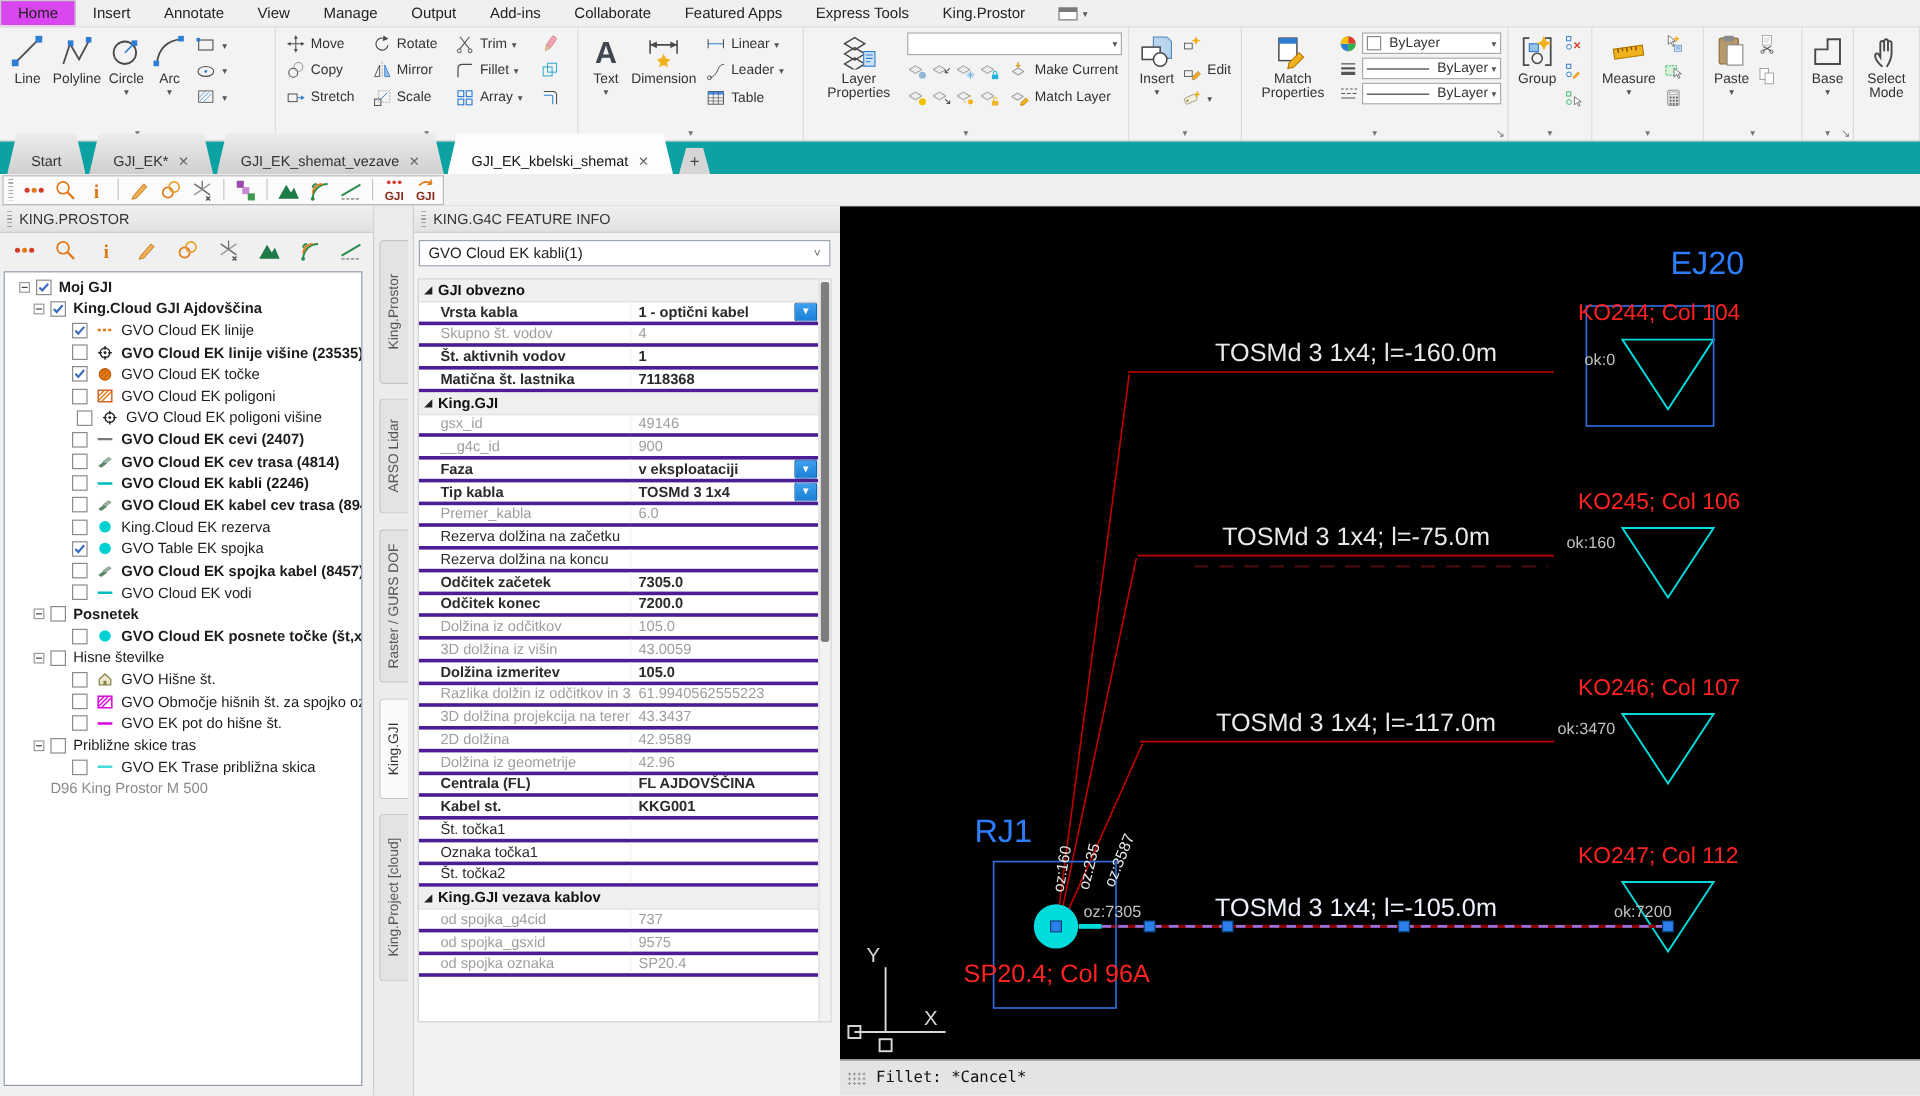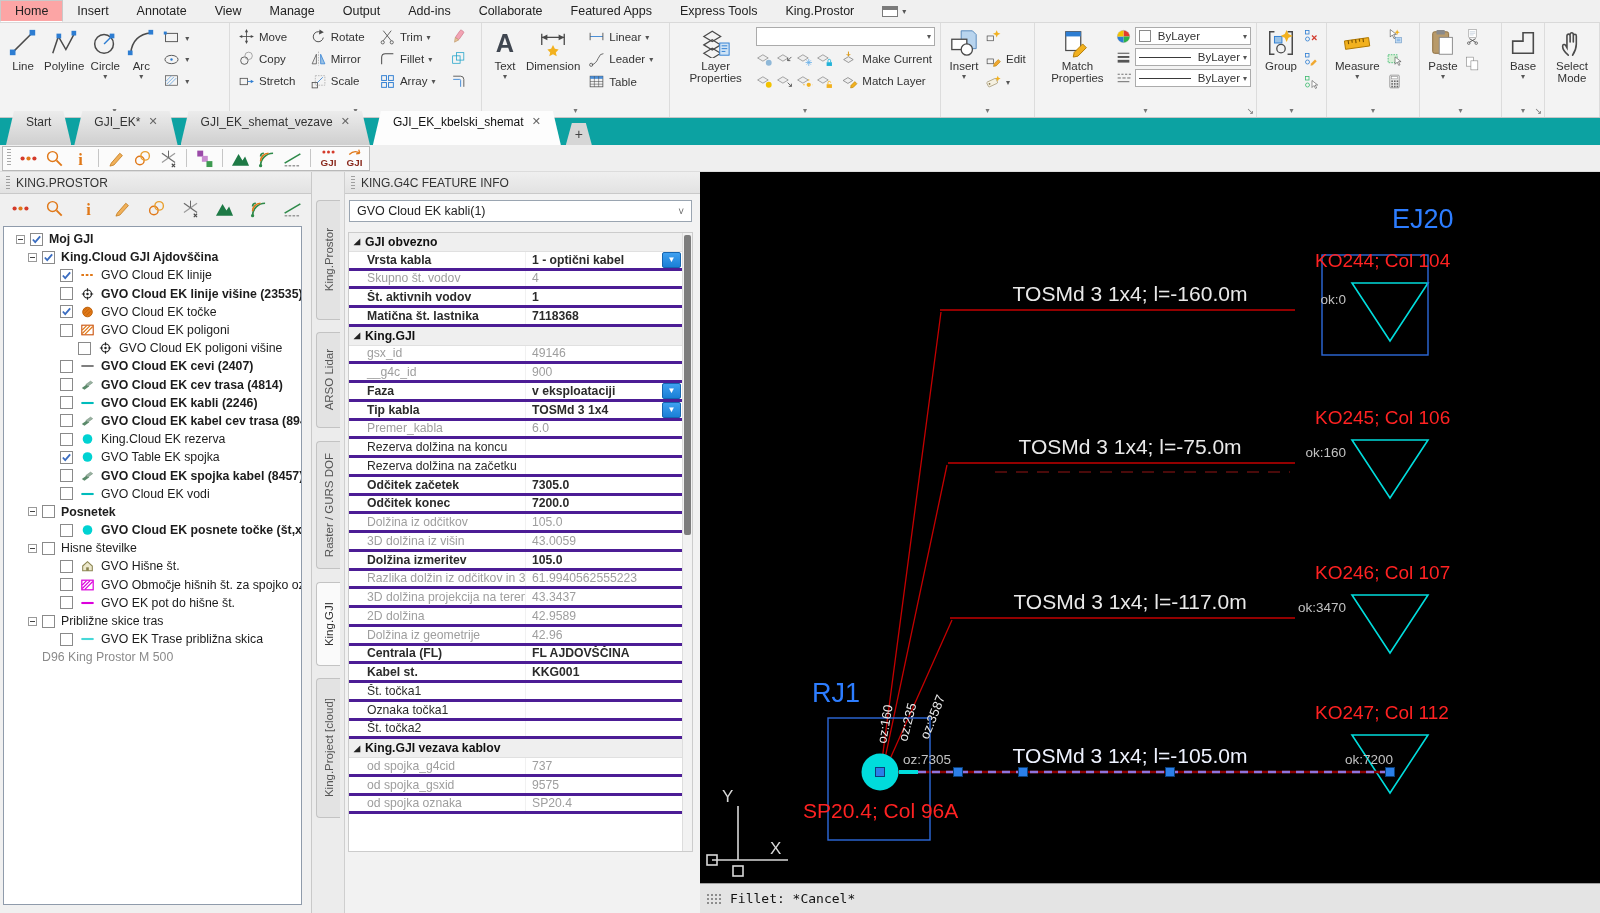--- a/index.html
+++ b/index.html
@@ -6,21 +6,21 @@
   html,body{width:1600px;height:913px;overflow:hidden}
   body{font-family:"Liberation Sans",sans-serif;background:#f0f0f0;color:#222;font-size:12px}
   #app{position:relative;width:1600px;height:913px}
   .ic{display:inline-flex;flex:none}
   .ic svg{width:100%;height:100%;display:block}
 
   
   #menubar{position:absolute;left:0;top:0;width:1600px;height:23px;background:#f0f0f0;
     border-bottom:1px solid #d9d9d9;display:flex;align-items:stretch;font-size:12.5px}
   .menutab{padding:0 14px;display:flex;align-items:center;color:#222;cursor:default}
-  .menutab.active{background:#fca5a5;border:1px solid #c9c9c9;border-bottom:1px solid #fff}
+  .menutab.active{background:#d946ef;border:1px solid #c9c9c9;border-bottom:1px solid #fff}
   #ribbon-toggle{margin-left:8px;display:flex;align-items:center;gap:4px;color:#555;padding:0 6px}
   #ribbon-toggle .box{width:16px;height:11px;border:1px solid #7a7a7a;background:#fff;border-top:4px solid #7a7a7a}
 
   
   #ribbon{position:absolute;left:0;top:23px;width:1600px;height:95px;background:#f3f3f3;
     border-bottom:1px solid #c6c6c6;display:flex;align-items:stretch;overflow:hidden}
   .rpanel{position:relative;border-right:1px solid #dcdcdc;padding:3px 5px 14px 5px;display:flex;align-items:flex-start}
   .pbottom{position:absolute;left:0;right:0;bottom:0;height:13px;display:flex;align-items:center;justify-content:center;color:#777;font-size:8px}
   .pexp{position:absolute;right:2px;bottom:1px;color:#777;font-size:9px}
   .rbig{display:flex;flex-direction:column;align-items:center;justify-content:flex-start;
@@ -32,21 +32,21 @@
   .minicol{display:flex;flex-direction:column;justify-content:space-between;height:66px;padding:1px 0}
   .rcombo{display:flex;align-items:center;gap:3px;background:#fff;border:1px solid #ababab;height:18px;padding:0 3px;font-size:11.5px;color:#333}
   .rcombo .chev{margin-left:auto;font-size:8px;color:#555}
   .swatch-box{width:12px;height:12px;border:1px solid #8a8a8a;background:#fff}
   .swatch-line{width:52px;height:0;border-top:1.6px solid #3a3a3a}
   .layerrow{display:flex;align-items:center;gap:3px;font-size:11.5px;color:#333}
 
   
   #filetabs{position:absolute;left:0;top:118px;width:1600px;height:27px;background:#0ca2a2;
     display:flex;align-items:flex-end;padding-left:6px}
-  .ftab{height:34px;display:flex;align-items:flex-start;gap:8px;padding:4px 20px;margin-right:3px;
+  .ftab{height:34px;display:flex;align-items:flex-end;gap:8px;padding:4px 20px;margin-right:3px;
     background:linear-gradient(#ececec,#cfcfcf);color:#333;font-size:12px;
     clip-path:polygon(8px 0,calc(100% - 8px) 0,100% 100%,0 100%)}
   .ftab.active{background:#fdfdfd;color:#111}
   .ftab .x{color:#666;font-size:11px}
   #newtab{width:26px;height:22px;background:#d6d6d6;margin-left:2px;display:flex;align-items:center;justify-content:center;
     color:#444;font-size:14px;clip-path:polygon(6px 0,calc(100% - 6px) 0,100% 100%,0 100%)}
 
   
   #topbar{position:absolute;left:0;top:145px;width:1600px;height:27px;background:#efefef;border-bottom:1px solid #dcdcdc;display:flex;align-items:center}
   #quicktoolbar{margin-left:2px;height:25px;background:#fbfbfb;border:1px solid #b9b9b9;display:flex;align-items:center;padding:0 4px;gap:5px}
@@ -1030,21 +1030,21 @@
           <span style="width:14px;flex:none"></span>
           <span class="tcheck"></span>
           <span class="ticon">
             <svg viewBox="0 0 16 16">
               <rect x="1.5" y="2.5" width="13" height="11" fill="#fff" stroke="#c84a00" stroke-width="1.2"></rect>
               <path d="M2,12 L11,3 M5,13 L14,4 M2,8 L7,3" stroke="#e07818" stroke-width="1.3"></path>
             </svg>
           </span>
           <span>GVO Cloud EK poligoni</span>
         </div>
-        <div class="trow" style="padding-left:60px">
+        <div class="trow" style="padding-left:46px">
           <span style="width:14px;flex:none"></span>
           <span class="tcheck"></span>
           <span class="ticon">
             <svg viewBox="0 0 16 16">
               <circle cx="8" cy="8" r="4.6" fill="none" stroke="#222" stroke-width="1.3"></circle>
               <path d="M8,1.5 V5 M8,11 v3.5 M1.5,8 H5 M11,8 h3.5" stroke="#222" stroke-width="1.3"></path>
               <circle cx="8" cy="8" r="1.4" fill="#222"></circle>
             </svg>
           </span>
           <span>GVO Cloud EK poligoni višine</span>
@@ -1298,27 +1298,27 @@
         <span class="ddbtn">▼</span>
             </span>
           </div>
           <div class="grow">
         <span class="glabel muted">Premer_kabla</span>
         <span class="gvalue">
               <span class="muted">6.0</span>
         </span>
           </div>
           <div class="grow">
+        <span class="glabel ">Rezerva dolžina na začetku</span>
+        <span class="gvalue">
+              <span class=""></span>
+        </span>
+          </div>
+          <div class="grow">
         <span class="glabel ">Rezerva dolžina na koncu</span>
-        <span class="gvalue">
-              <span class=""></span>
-        </span>
-          </div>
-          <div class="grow">
-        <span class="glabel ">Rezerva dolžina na začetku</span>
         <span class="gvalue">
               <span class=""></span>
         </span>
           </div>
           <div class="grow">
         <span class="glabel strong">Odčitek začetek</span>
         <span class="gvalue">
               <span class="strong">7305.0</span>
         </span>
           </div>

